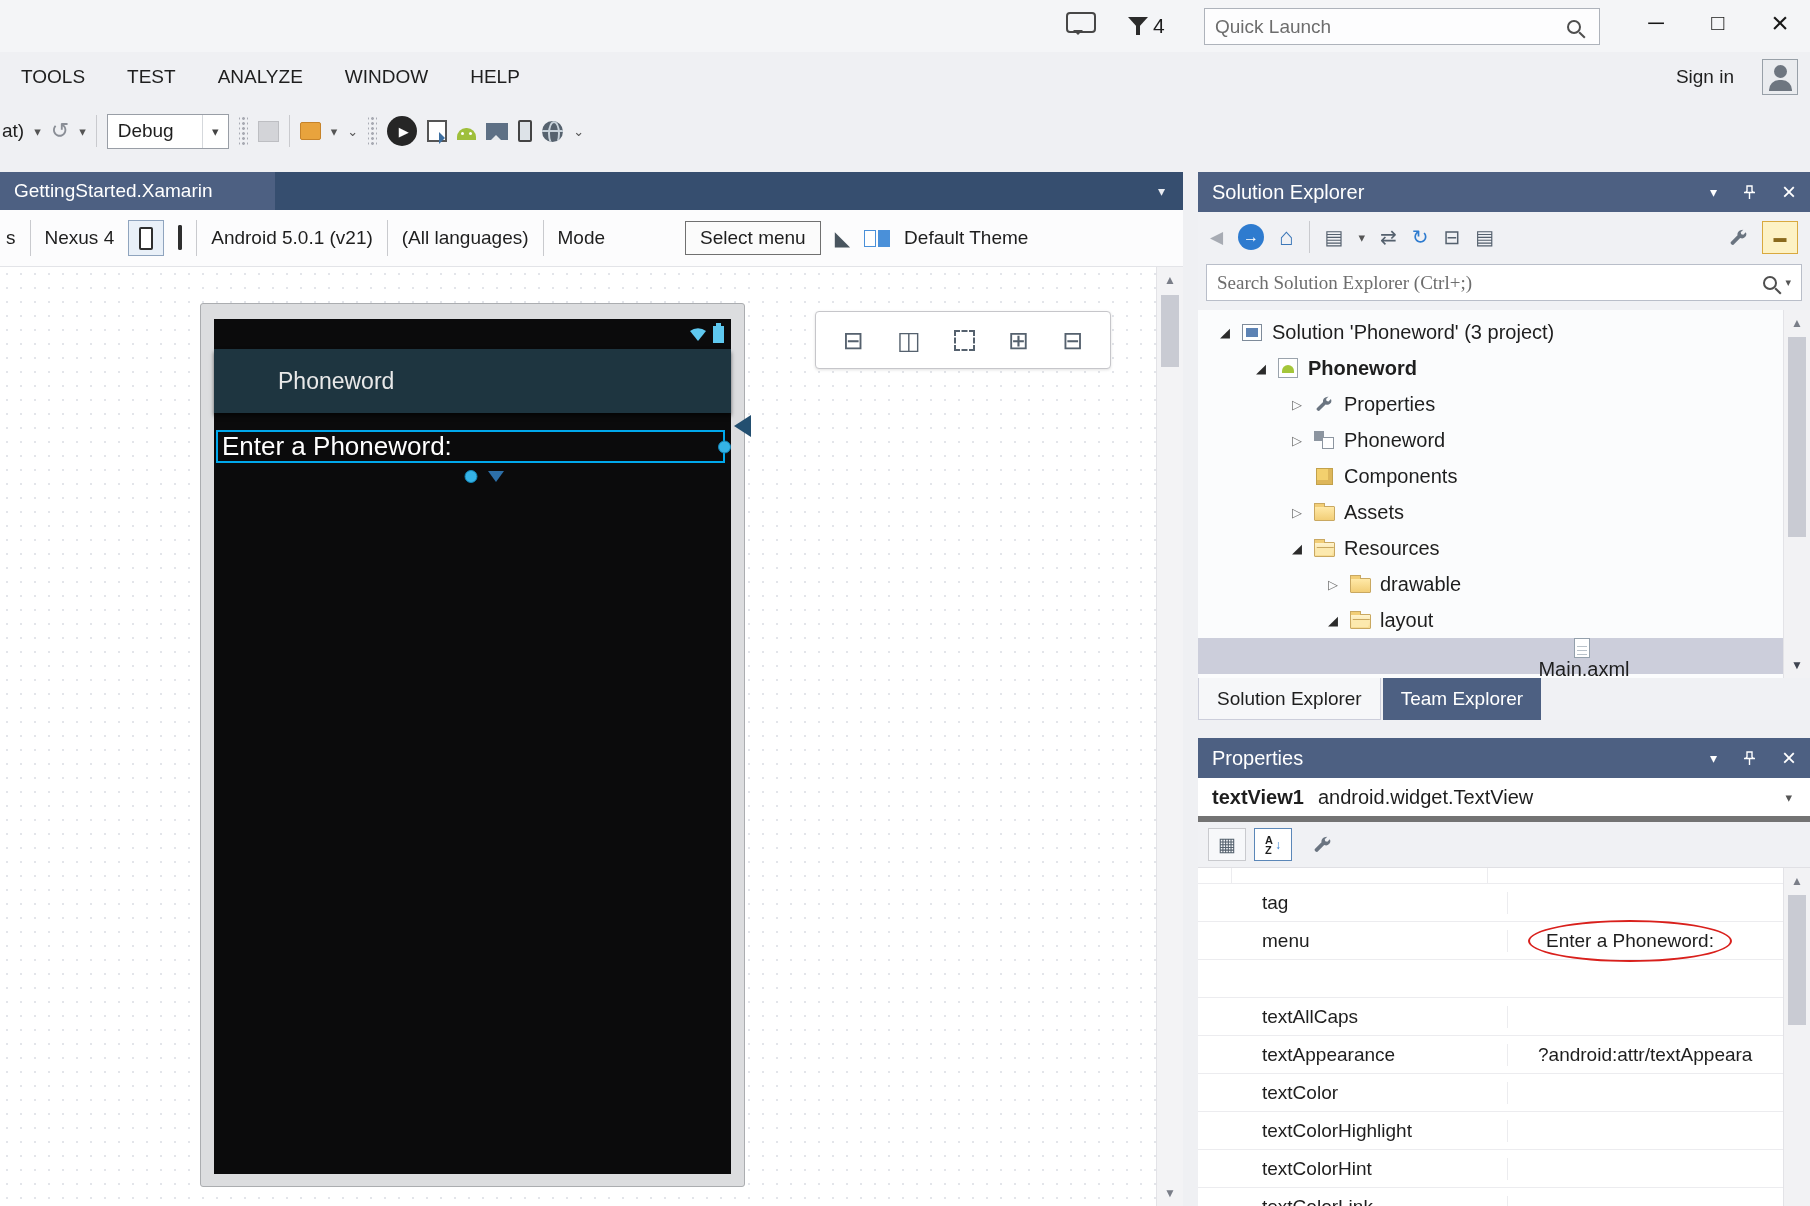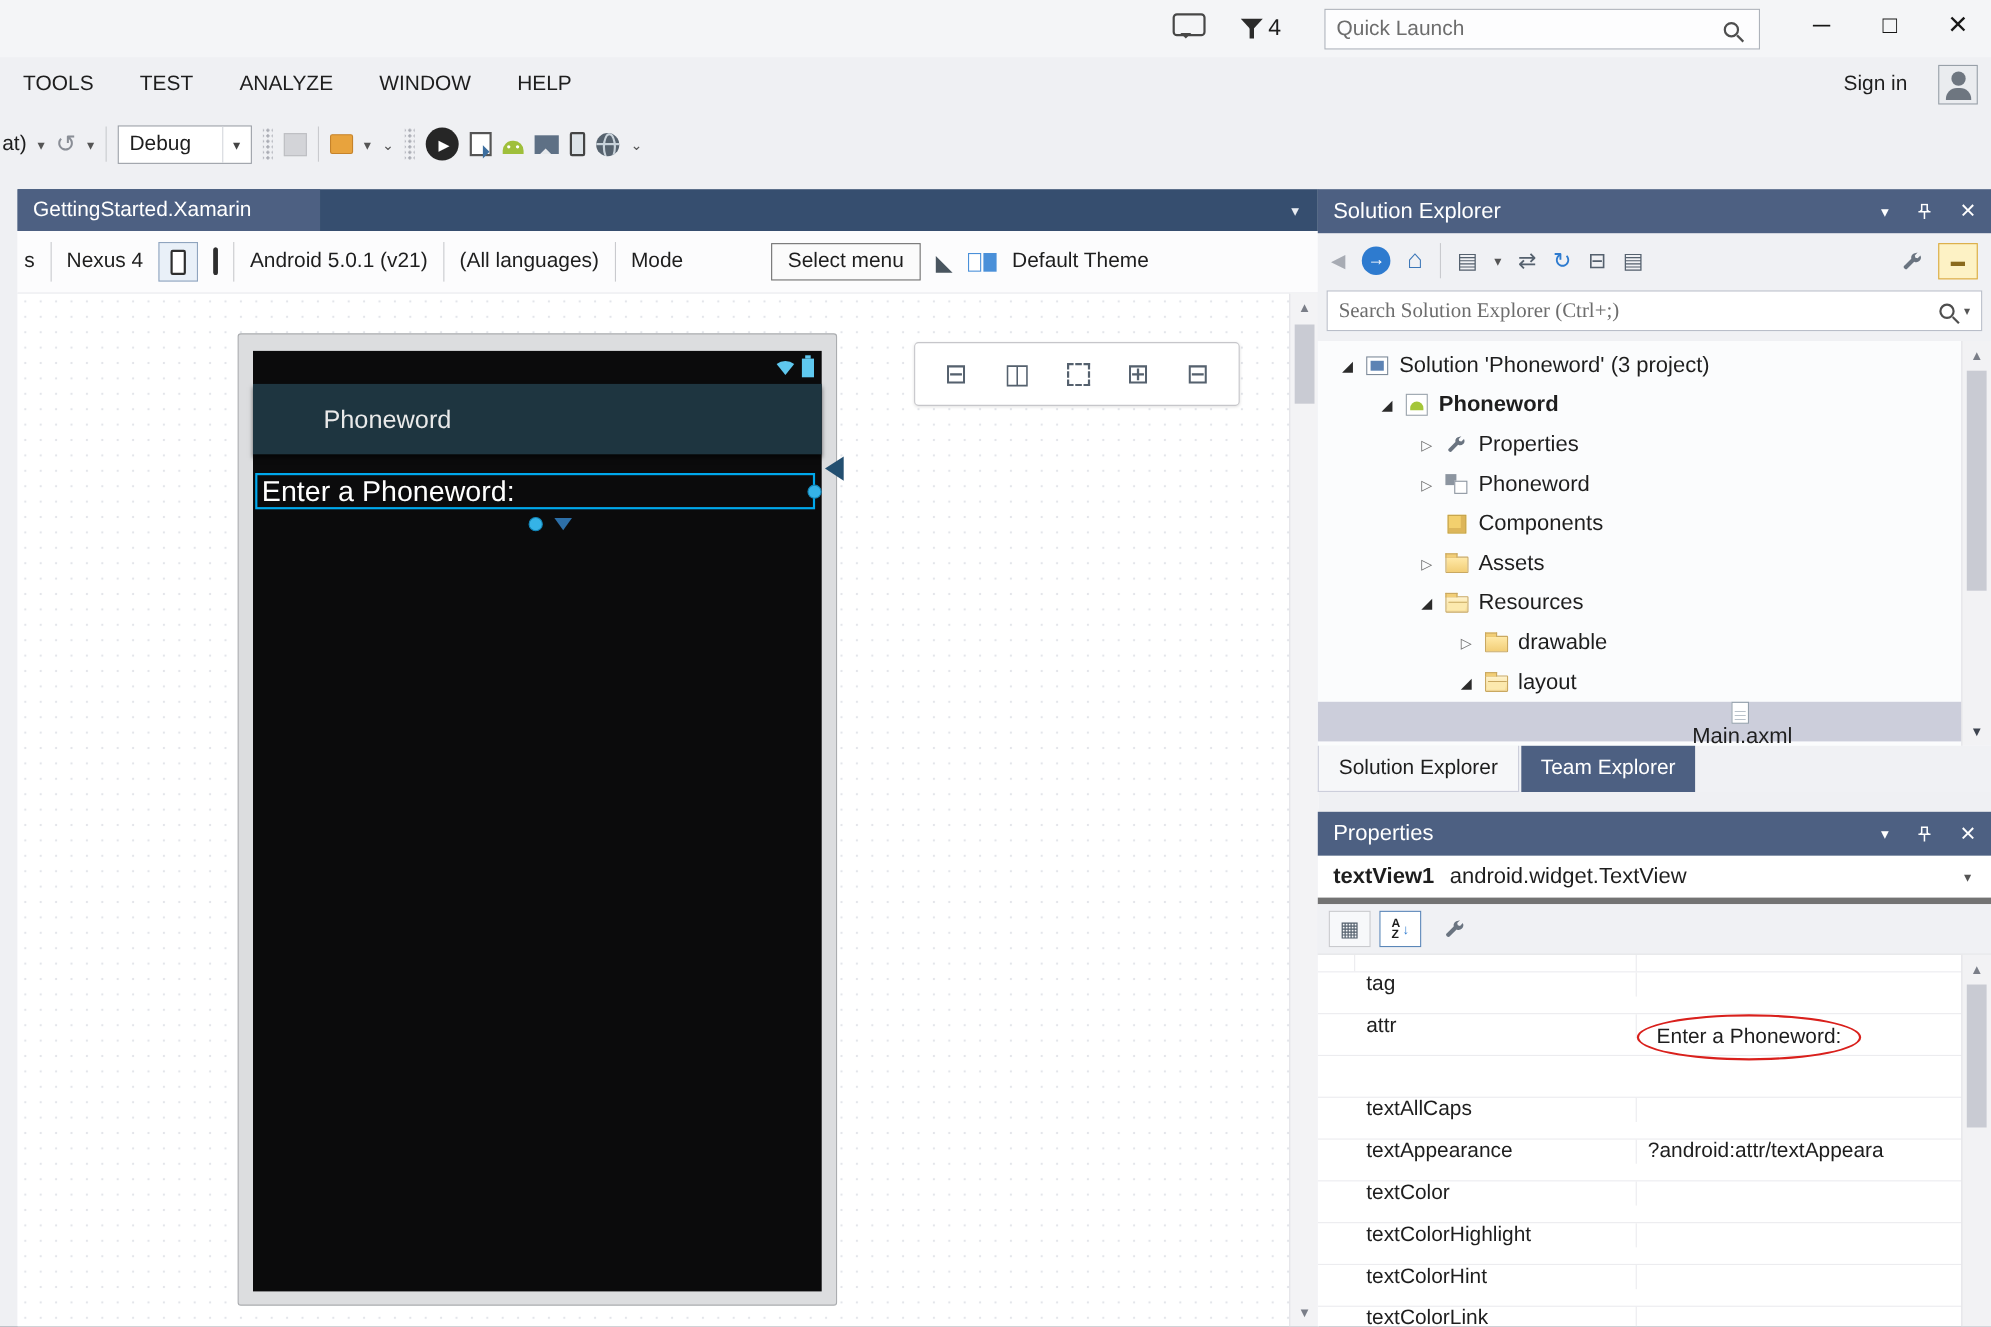--- a/index.html
+++ b/index.html
@@ -49,21 +49,21 @@
   .ico-droid { width:19px; height:12px; background:#9FBF3B; border-radius:9px 9px 0 0; position:relative; margin-top:6px; }
   .ico-droid::after { content:""; position:absolute; left:4px; top:4px; width:3px; height:3px; border-radius:50%; background:#fff; box-shadow:8px 0 0 #fff; }
   .ico-img { width:22px; height:17px; background:#5E7085; position:relative; overflow:hidden; }
   .ico-img::after { content:""; position:absolute; left:2px; bottom:-3px; border:8px solid transparent; border-bottom-color:#E8EAED; }
   .ico-phone-sm { width:14px; height:22px; border:2px solid #444; border-radius:2px; background:#DDE3E8; }
   .ico-globe { width:21px; height:21px; border-radius:50%; background:#56626E; position:relative; overflow:hidden; }
   .ico-globe::before { content:""; position:absolute; left:0; top:9px; width:21px; height:2px; background:#C8D2DA; }
   .ico-globe::after { content:""; position:absolute; left:6px; top:0; width:8px; height:21px; border-radius:50%; border:2px solid #C8D2DA; }
 
   
-  .doc-area { position:absolute; left:16px; top:172px; width:1183px; height:1034px; background:#FFF; }
+  .doc-area { position:absolute; left:0; top:172px; width:1183px; height:1034px; background:#FFF; }
   .tabstrip { position:absolute; top:0; left:0; right:0; height:38px; background:#364E6F; display:flex; align-items:center; }
   .doc-tab { height:38px; background:#4D6082; color:#FFF; display:flex; align-items:center; padding:0 62px 0 14px; font-size:19px; }
   .tabstrip-chev { margin-left:auto; color:#E9ECF2; font-size:14px; padding:0 18px; }
 
   .designer-toolbar { position:absolute; top:38px; left:0; right:0; height:57px; background:#FCFCFD; border-bottom:1px solid #E3E4E8; display:flex; align-items:center; gap:14px; padding:0 6px; }
   .dt-sep { width:1px; height:36px; background:#C9CACE; flex:none; }
   .device-btn { width:36px; height:36px; border:1px solid #8FA4BE; background:#E9F0F8; display:flex; align-items:center; justify-content:center; flex:none; }
   .phone-glyph-portrait { width:14px; height:23px; border:2px solid #2E2E2E; border-radius:2px; background:#FFF; }
   .phone-glyph-landscape { width:25px; height:16px; border:2px solid #2E2E2E; border-radius:2px; background:#3A3A3A; }
   .select-menu-btn { border:1px solid #707070; background:#FBFBFB; padding:5px 14px; margin-left:66px; }
@@ -162,21 +162,21 @@
   .props-toolbar { position:absolute; top:84px; left:0; right:0; height:46px; display:flex; align-items:center; gap:8px; padding:0 10px; border-bottom:1px solid #E0E0E4; background:#F0F1F4; }
   .pt-btn { width:38px; height:33px; display:flex; align-items:center; justify-content:center; border:1px solid #C9CACE; background:#F7F8FA; color:#55616E; font-size:19px; }
   .pt-btn.selected { border:1px solid #5B87B8; background:#FFF; }
   .az { display:flex; align-items:center; gap:2px; }
   .az .letters { display:flex; flex-direction:column; font-size:11px; line-height:10px; font-weight:bold; color:#1E1E1E; }
   .az .arr { font-size:12px; color:#2E7BCF; }
   .pt-wrench { margin-left:14px; }
 
   .props-grid { position:absolute; top:130px; left:0; right:0; bottom:0; background:#FFF; overflow:hidden; }
   .pg-spacer { height:16px; border-bottom:1px solid #ECECEF; display:flex; }
-  .pg-row { height:38px; display:flex; align-items:flex-start; border-bottom:1px solid #ECECEF; font-size:19px; }
+  .pg-row { height:38px; display:flex; align-items:center; border-bottom:1px solid #ECECEF; font-size:19px;gap:20px; }
   .pg-gutter { width:34px; border-right:1px solid #ECECEF; flex:none; }
   .pg-name { width:256px; padding-left:10px; display:flex; align-items:center; border-right:1px solid #ECECEF; flex:none; }
   .pg-value { flex:1; padding:0 30px 0 10px; display:flex; align-items:center; overflow:hidden; white-space:nowrap; }
   .pg-value.noclip { overflow:visible; }
   .red-ellipse { display:inline-block; border:2px solid #D9201C; border-radius:50%; padding:8px 16px; margin-left:-10px; white-space:nowrap; }
   .props-scroll { position:absolute; top:130px; right:0; width:27px; bottom:0; background:#F2F2F4; border-left:1px solid #E3E3E7; }
   .props-scroll .thumb { position:absolute; top:27px; left:4px; right:4px; height:130px; background:#C9CBD3; }
 </style>
 </head>
 <body>
@@ -492,21 +492,21 @@
           <span class="pg-gutter"></span>
             <span class="pg-name" style="border-right:1px solid #ECECEF;"></span>
         </div>
         <div class="pg-row">
           <span class="pg-gutter"></span>
           <span class="pg-name">tag</span>
           <span class="pg-value"></span>
         </div>
         <div class="pg-row">
           <span class="pg-gutter"></span>
-          <span class="pg-name">attr</span>
+          <span class="pg-name">menu</span>
           <span class="pg-value noclip">
             <span class="red-ellipse">
               <span>Enter a Phoneword:</span>
             </span>
           </span>
         </div>
         <div class="pg-row">
           <span class="pg-gutter"></span>
           <span class="pg-value"></span>
         </div>

